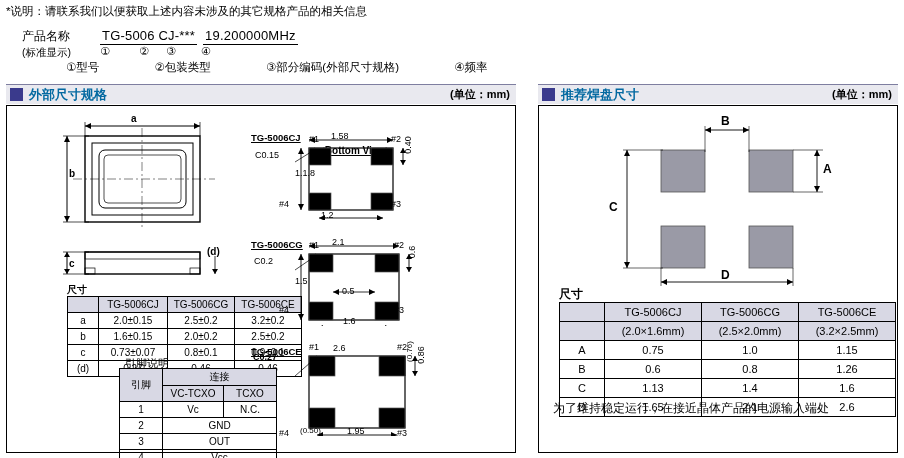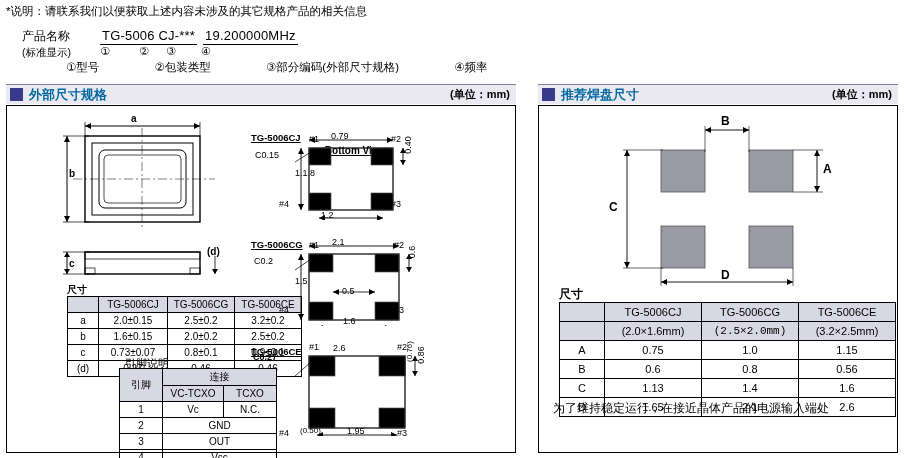--- a/index.html
+++ b/index.html
@@ -243,21 +243,21 @@
     <line x1="114" y1="20" x2="114" y2="37" stroke="#000" stroke-width="0.9"></line>
     <polygon points="114,20 111,25 117,25" fill="#000"></polygon>
     <polygon points="114,37 111,32 117,32" fill="#000"></polygon>
 
     <line x1="30" y1="90" x2="94" y2="90" stroke="#000" stroke-width="0.9"></line>
     <polygon points="30,90 36,87 36,93" fill="#000"></polygon>
     <polygon points="94,90 88,87 88,93" fill="#000"></polygon>
 
     <line x1="6" y1="34" x2="22" y2="24" stroke="#000" stroke-width="0.7"></line>
   </svg>
-  <div class="lbl-s" style="left:324px;top:25px;">0.79</div>
+  <div class="lbl-s" style="left:324px;top:25px;">1.58</div>
   <div class="lbl-s" style="left:288px;top:62px;">1.1.8</div>
   <div class="lbl-s rot" style="left:392px;top:34px;transform:rotate(-90deg);">0.40</div>
   <div class="lbl-s" style="left:314px;top:104px;">1.2</div>
   <div class="lbl-s" style="left:248px;top:44px;">C0.15</div>
   <div class="lbl-s" style="left:302px;top:28px;">#1</div>
   <div class="lbl-s" style="left:384px;top:28px;">#2</div>
   <div class="lbl-s" style="left:384px;top:93px;">#3</div>
   <div class="lbl-s" style="left:272px;top:93px;">#4</div>
 
   <div class="pkg-name" style="left:244px;top:133px;">TG-5006CG</div>
@@ -373,34 +373,34 @@
     <tbody>
         <tr>
       <td class="hdr" style="width:40px;"></td>
       <td class="hdr" style="width:92px;">TG-5006CJ</td>
       <td class="hdr" style="width:92px;">TG-5006CG</td>
       <td class="hdr" style="width:92px;">TG-5006CE</td>
     </tr>
     <tr>
       <td class="hdr" style="border-top:none;"></td>
       <td class="hdr" style="border-top:none;">(2.0×1.6mm)</td>
-      <td class="hdr" style="border-top:none;font-family:Liberation Mono, monospace;">(2.5×2.0mm)</td>
+      <td class="hdr" style="border-top:none;">(2.5×2.0mm)</td>
       <td class="hdr" style="border-top:none;">(3.2×2.5mm)</td>
     </tr>
     <tr>
       <td>A</td>
       <td>0.75</td>
       <td>1.0</td>
       <td>1.15</td>
     </tr>
     <tr>
       <td>B</td>
       <td>0.6</td>
       <td>0.8</td>
-      <td>0.56</td>
+      <td>1.26</td>
     </tr>
     <tr>
       <td>C</td>
       <td>1.13</td>
       <td>1.4</td>
       <td>1.6</td>
     </tr>
     <tr>
       <td>D</td>
       <td>1.65</td>

